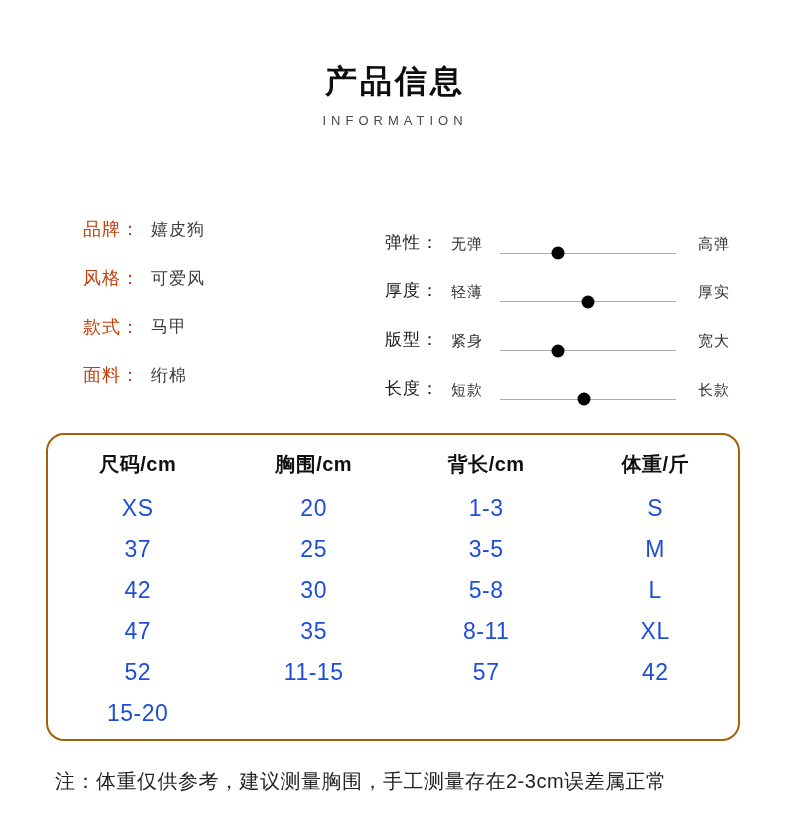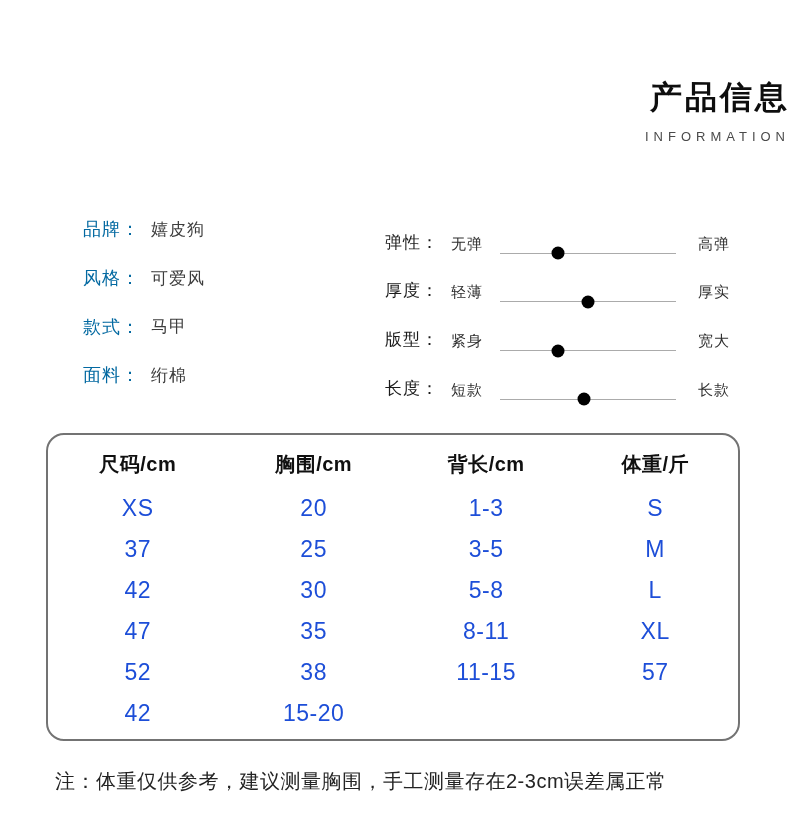--- a/index.html
+++ b/index.html
@@ -6,44 +6,44 @@
   html,body { background:#ffffff; }
   body {
     width:790px; height:840px;
     font-family:"Liberation Sans","DejaVu Sans",sans-serif;
     color:#111;
     overflow:hidden;
   }
   .page { position:relative; width:790px; height:840px; background:#fff; }
 
   
-  .hdr { position:absolute; top:76px; left:0; width:100%; text-align:right; }
+  .hdr { position:absolute; top:60px; left:0; width:100%; text-align:center; }
   .title { font-size:32px; font-weight:700; letter-spacing:3px; color:#0e0e0e; }
   .subtitle { margin-top:9px; font-size:13px; letter-spacing:5px; color:#4a4a4a; }
 
   
   .attrs { position:absolute; top:205px; left:0; width:100%; height:196px; }
   .attr-col-left { position:absolute; left:83px; top:0; }
   .attr-row { height:48.7px; display:flex; align-items:center; }
-  .attr-label { font-size:18px; color:#0369a1; letter-spacing:1px; }
+  .attr-label { font-size:18px; color:#c2410c; letter-spacing:1px; }
   .attr-value { font-size:17px; color:#3d3d3d; margin-left:11px; letter-spacing:1px; }
 
   .attr-col-right { position:absolute; left:385px; top:0; }
   .slider-row { height:48.7px; display:flex; align-items:flex-end; }
   .slider-label { font-size:17px; color:#1b1b1b; width:58px; letter-spacing:1px; }
   .slider-min, .slider-max { font-size:15px; color:#2e2e2e; letter-spacing:1px; white-space:nowrap;margin-left:8px; }
   .slider-min { width:35px; }
   .slider-track { position:relative; width:176px; height:1px; background:#ababab; margin:0 14px; flex:none; }
   .slider-dot { position:absolute; top:50%; width:13px; height:13px; background:#000; border-radius:50%; transform:translate(-50%,-50%); }
 
   
   .size-box {
     position:absolute; top:433px; left:46px;
     width:694px; height:308px;
-    border:2px solid #737373; border-radius:18px;
+    border:2px solid #a16207; border-radius:18px;
     padding:5px 0 0;
     background:#fff;
   }
   .tbl { display:grid; grid-template-columns:26% 25% 25% 24%; width:100%; }
   .cell { display:flex; align-items:center; justify-content:center; }
   .cell.head { height:48px; font-size:20px; font-weight:700; color:#101010; letter-spacing:0.5px; }
   .cell.data { height:41px; font-size:23px; color:#1d4ed8; letter-spacing:0.5px; }
 
   
   .note { position:absolute; top:768px; left:55px; font-size:20px; color:#242424; letter-spacing:0.5px; white-space:nowrap; }
@@ -138,21 +138,20 @@
       <div class="cell data">30</div>
       <div class="cell data">5-8</div>
 
       <div class="cell data">L</div>
       <div class="cell data">47</div>
       <div class="cell data">35</div>
       <div class="cell data">8-11</div>
 
       <div class="cell data">XL</div>
       <div class="cell data">52</div>
-      <div class="cell data">38</div>
       <div class="cell data">11-15</div>
 
       <div class="cell data">57</div>
       <div class="cell data">42</div>
       <div class="cell data">15-20</div>
 
     </div>
   </div>
 
   <div class="note">注：体重仅供参考，建议测量胸围，手工测量存在2-3cm误差属正常</div>

